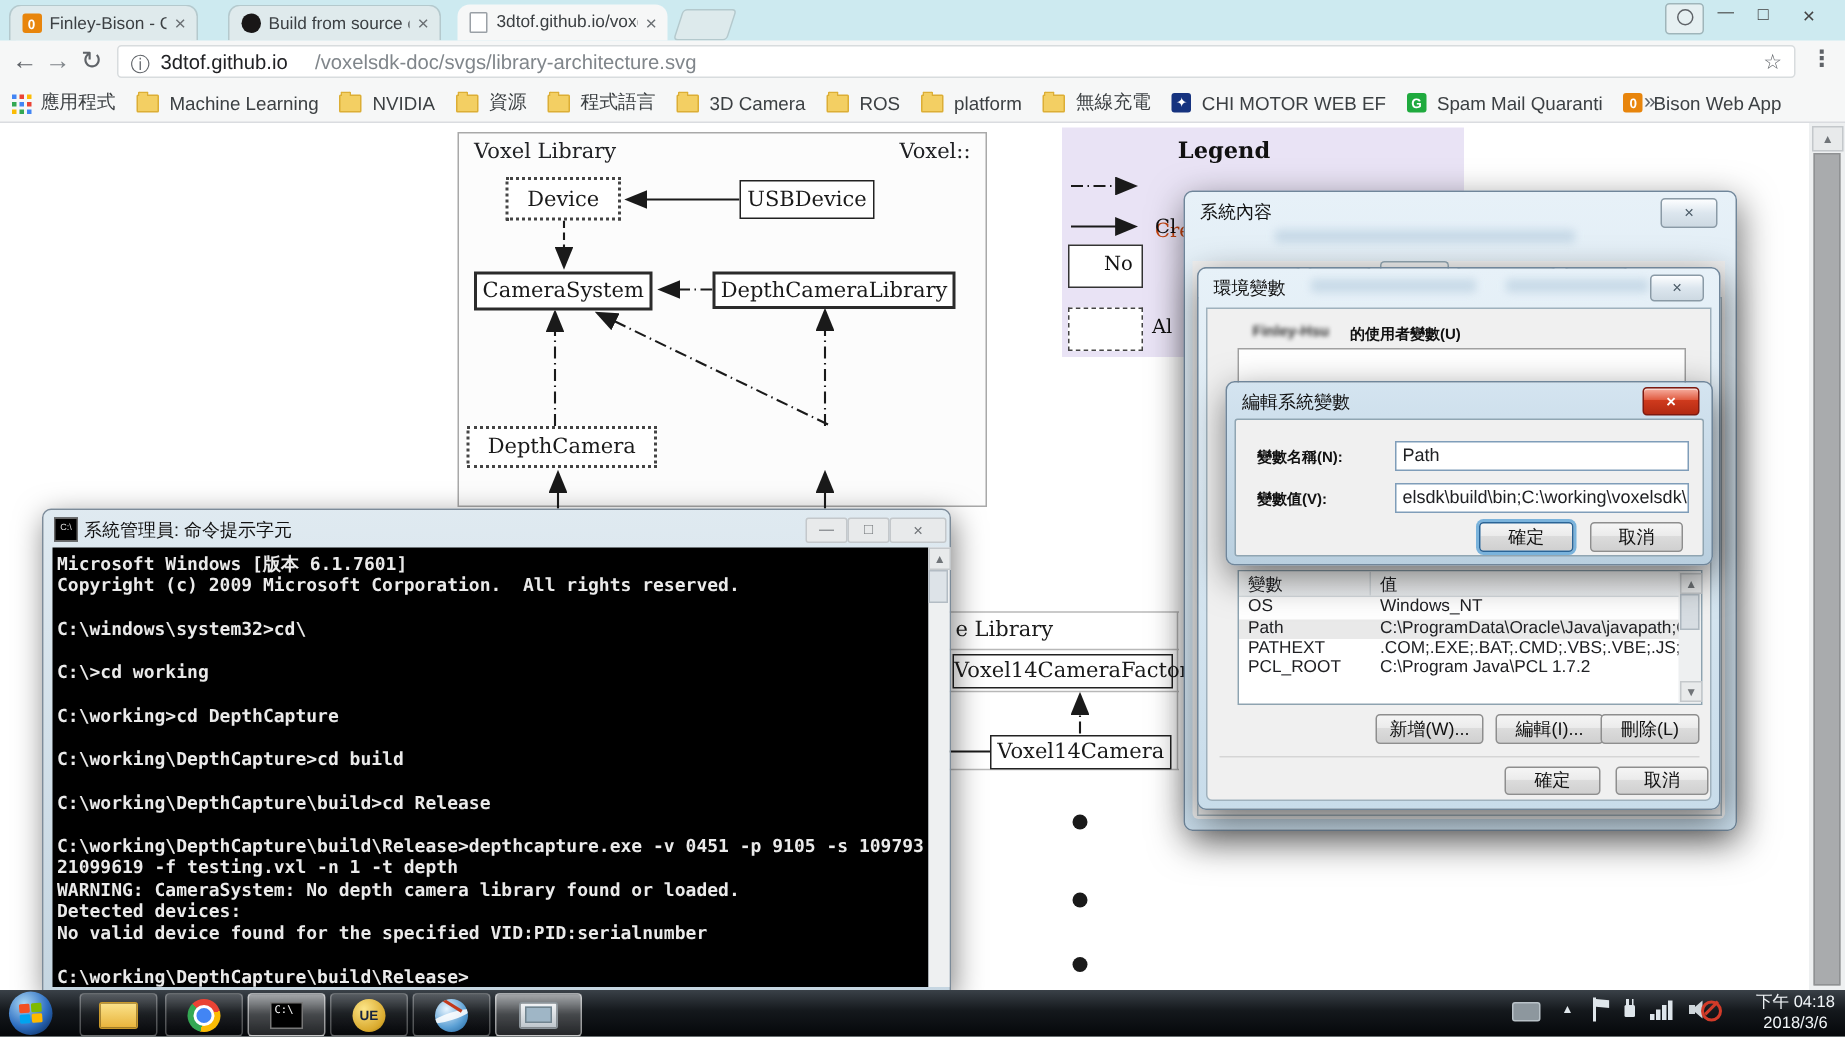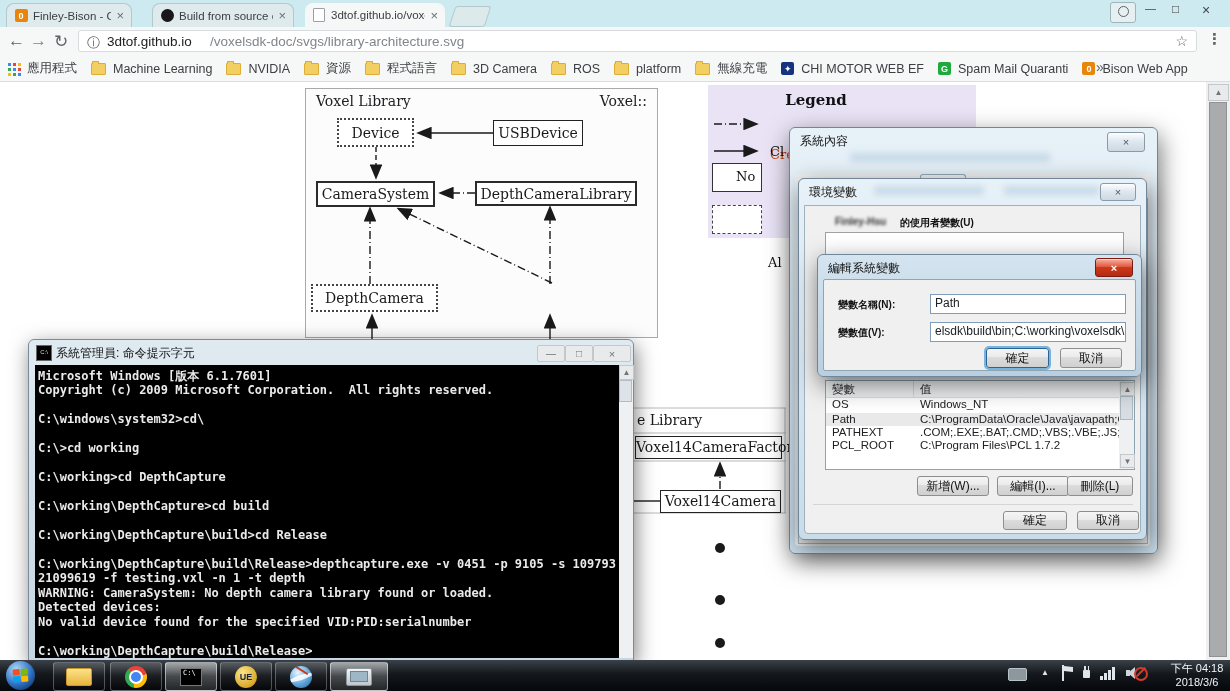--- a/index.html
+++ b/index.html
@@ -159,21 +159,21 @@
   </div>
 
   <div class="abs" style="left:708px;top:85px;width:268px;height:153px;background:#e9e3f5;">
     <div class="ser" style="width:216px;text-align:center;font-weight:bold;font-size:15px;padding-top:6px;color:#111;">Legend</div>
   </div>
   <span class="abs ser" style="left:770px;top:115px;font-size:13px;color:#c2410c;margin-top:32px;">Created/used in</span>
   <span class="abs ser" style="left:770px;top:144px;font-size:13px;color:#111;">Cl</span>
   <div class="abs" style="left:712px;top:163px;width:48px;height:27px;background:#fff;border:1px solid #333;"></div>
   <span class="abs ser" style="left:736px;top:169px;font-size:13px;color:#111;">No</span>
   <div class="abs" style="left:712px;top:205px;width:48px;height:27px;background:#fff;border:1px dashed #444;"></div>
-  <span class="abs ser" style="left:768px;top:211px;font-size:13px;color:#111;margin-top:44px;">Al</span>
+  <span class="abs ser" style="left:768px;top:211px;font-size:13px;color:#111;">Al</span>
 
   <div class="abs" style="left:305px;top:88px;width:353px;height:250px;background:#fcfcfc;border:1px solid #a9a9a9;box-sizing:border-box;">
     <span class="abs ser" style="left:10px;top:4px;font-size:14px;">Voxel Library</span>
     <span class="abs ser" style="right:10px;top:4px;font-size:14px;">Voxel::</span>
   </div>
 
   <svg class="abs" style="left:0;top:0;pointer-events:none;" width="1230" height="691" viewBox="0 0 1230 691">
     <defs>
       <marker id="ah" markerWidth="11" markerHeight="9" refX="9" refY="4.5" orient="auto">
         <path d="M0,0 L11,4.5 L0,9 z" fill="#1a1a1a"></path>
@@ -290,21 +290,21 @@
         <div style="display:flex;height:13px;background:#e9e9e9;">
           <div style="width:88px;padding:0 6px;box-sizing:border-box;">Path</div>
           <div style="flex:1;padding:0 6px;white-space:nowrap;overflow:hidden;">C:\ProgramData\Oracle\Java\javapath;C:\...</div>
         </div>
         <div style="display:flex;height:13px;">
           <div style="width:88px;padding:0 6px;box-sizing:border-box;">PATHEXT</div>
           <div style="flex:1;padding:0 6px;white-space:nowrap;overflow:hidden;">.COM;.EXE;.BAT;.CMD;.VBS;.VBE;.JS;...</div>
         </div>
         <div style="display:flex;height:13px;">
           <div style="width:88px;padding:0 6px;box-sizing:border-box;">PCL_ROOT</div>
-          <div style="flex:1;padding:0 6px;white-space:nowrap;overflow:hidden;">C:\Program Files\PCL 1.7.2</div>
+          <div style="flex:1;padding:0 6px;white-space:nowrap;overflow:hidden;">C:\Program Java\PCL 1.7.2</div>
         </div>
 
         <div class="abs scrtrk" style="right:0;top:0;width:15px;height:88px;">
           <div class="abs scrbtn" style="left:1px;top:1px;width:13px;height:12px;">▲</div>
           <div class="abs" style="left:1px;top:15px;width:13px;height:24px;background:#d7dde2;border:1px solid #aeb8c0;box-sizing:border-box;"></div>
           <div class="abs scrbtn" style="left:1px;bottom:1px;width:13px;height:12px;">▼</div>
         </div>
       </div>
       <div class="wbtn" style="left:112px;top:270px;width:72px;height:20px;line-height:18px;">新增(W)...</div>
       <div class="wbtn" style="left:192px;top:270px;width:72px;height:20px;line-height:18px;">編輯(I)...</div>

